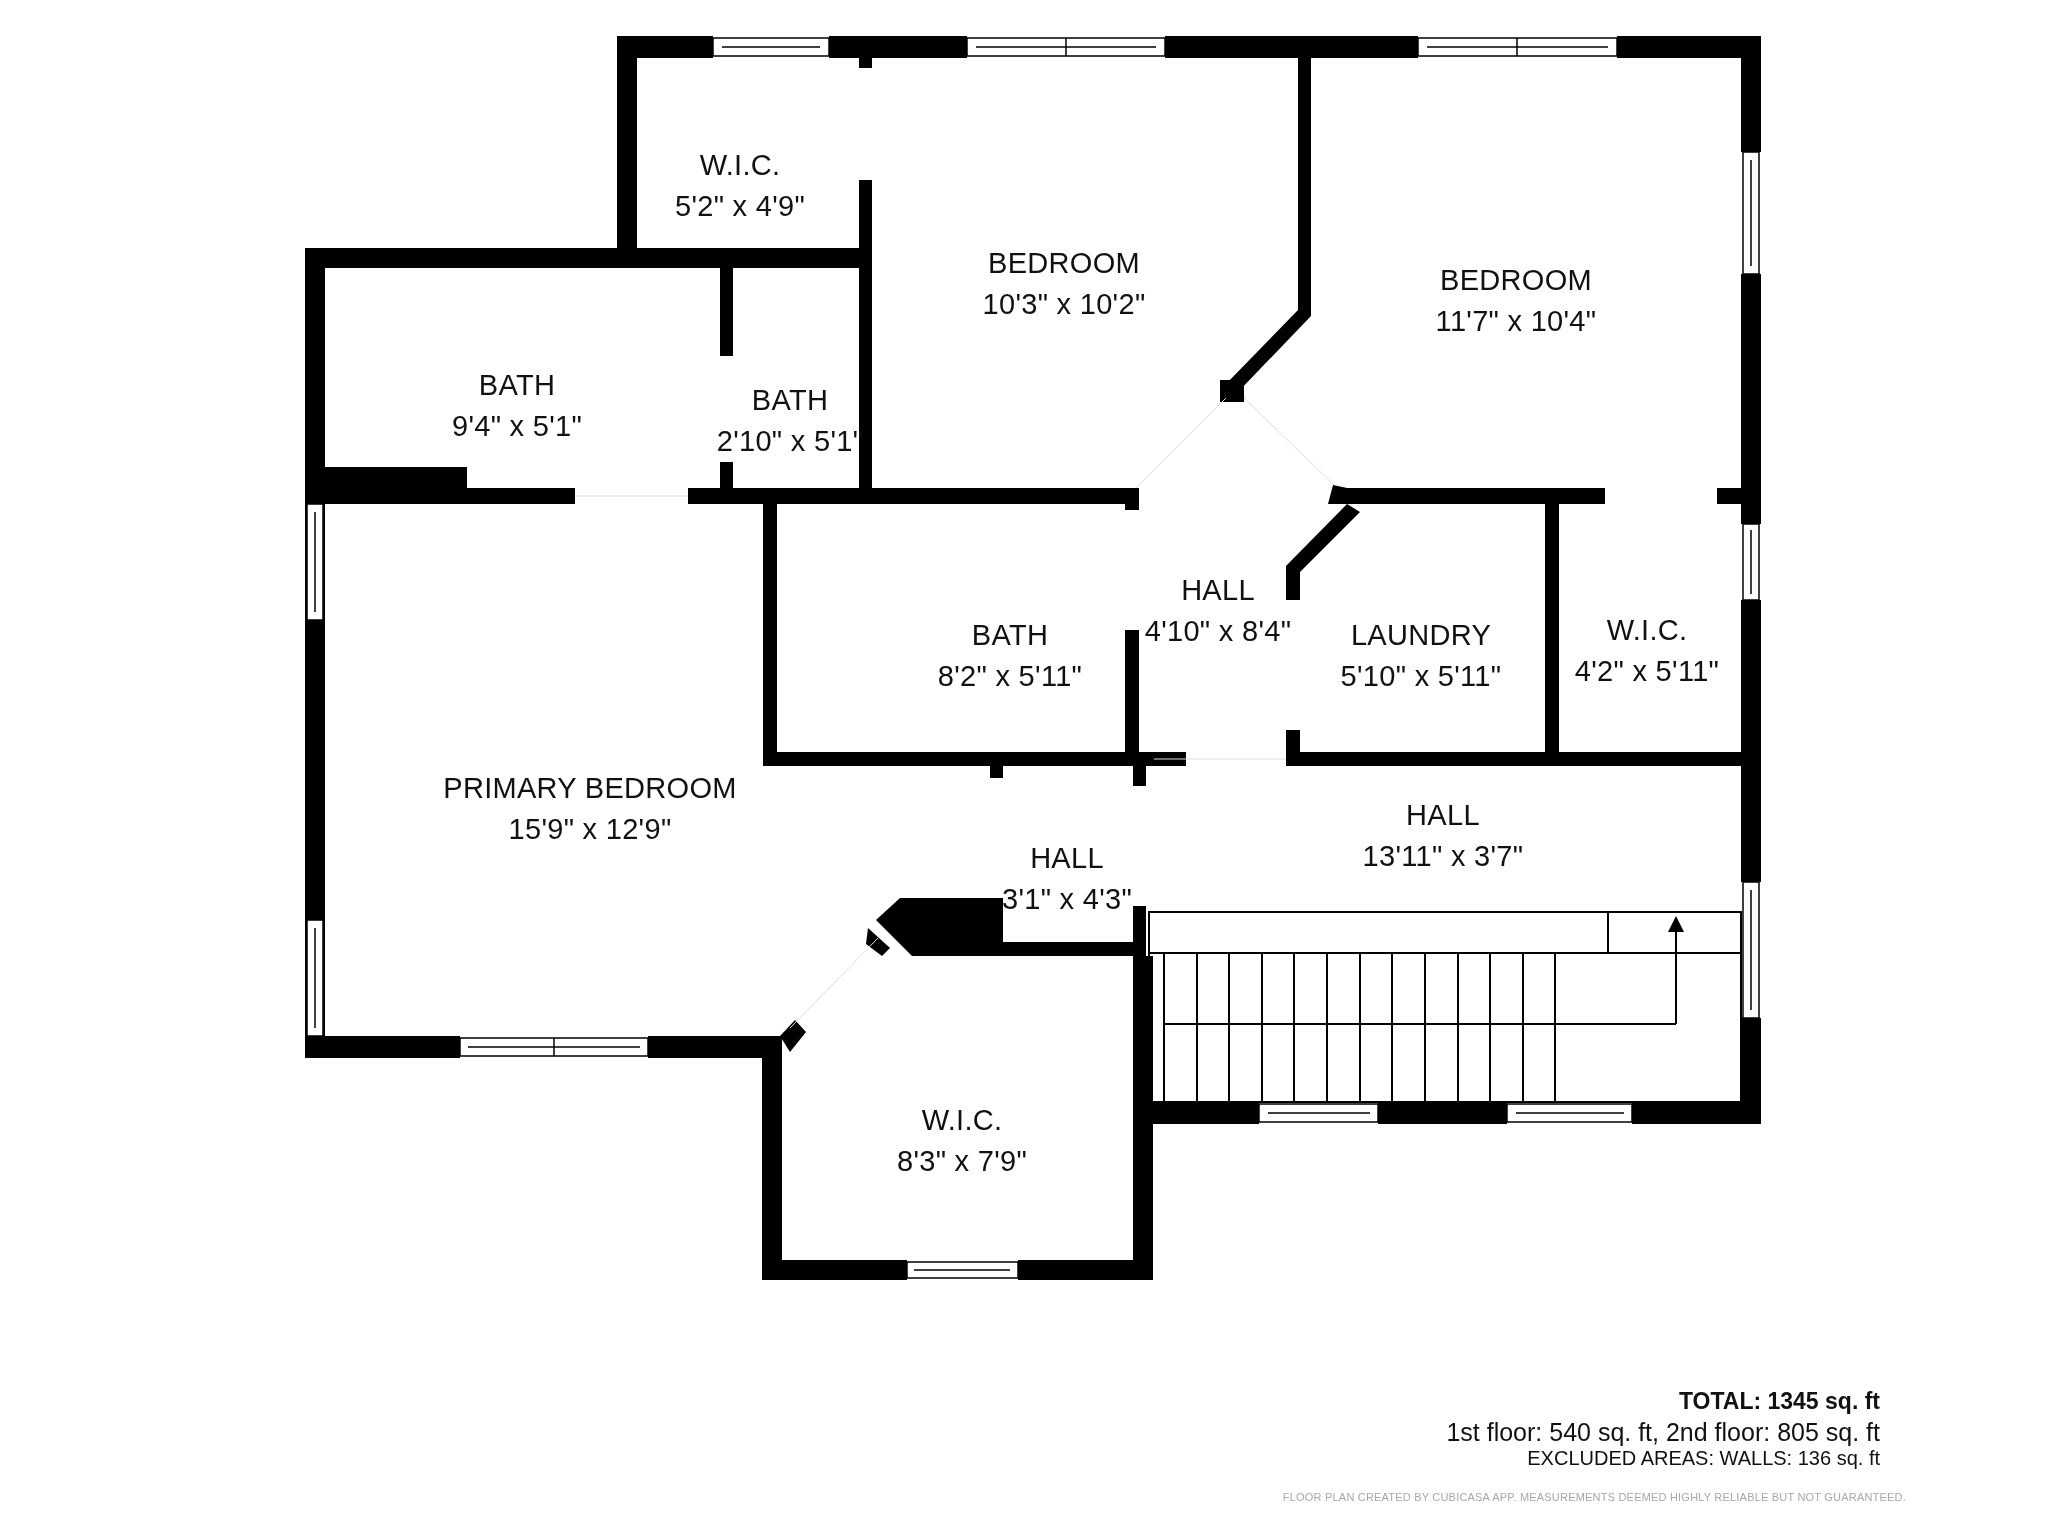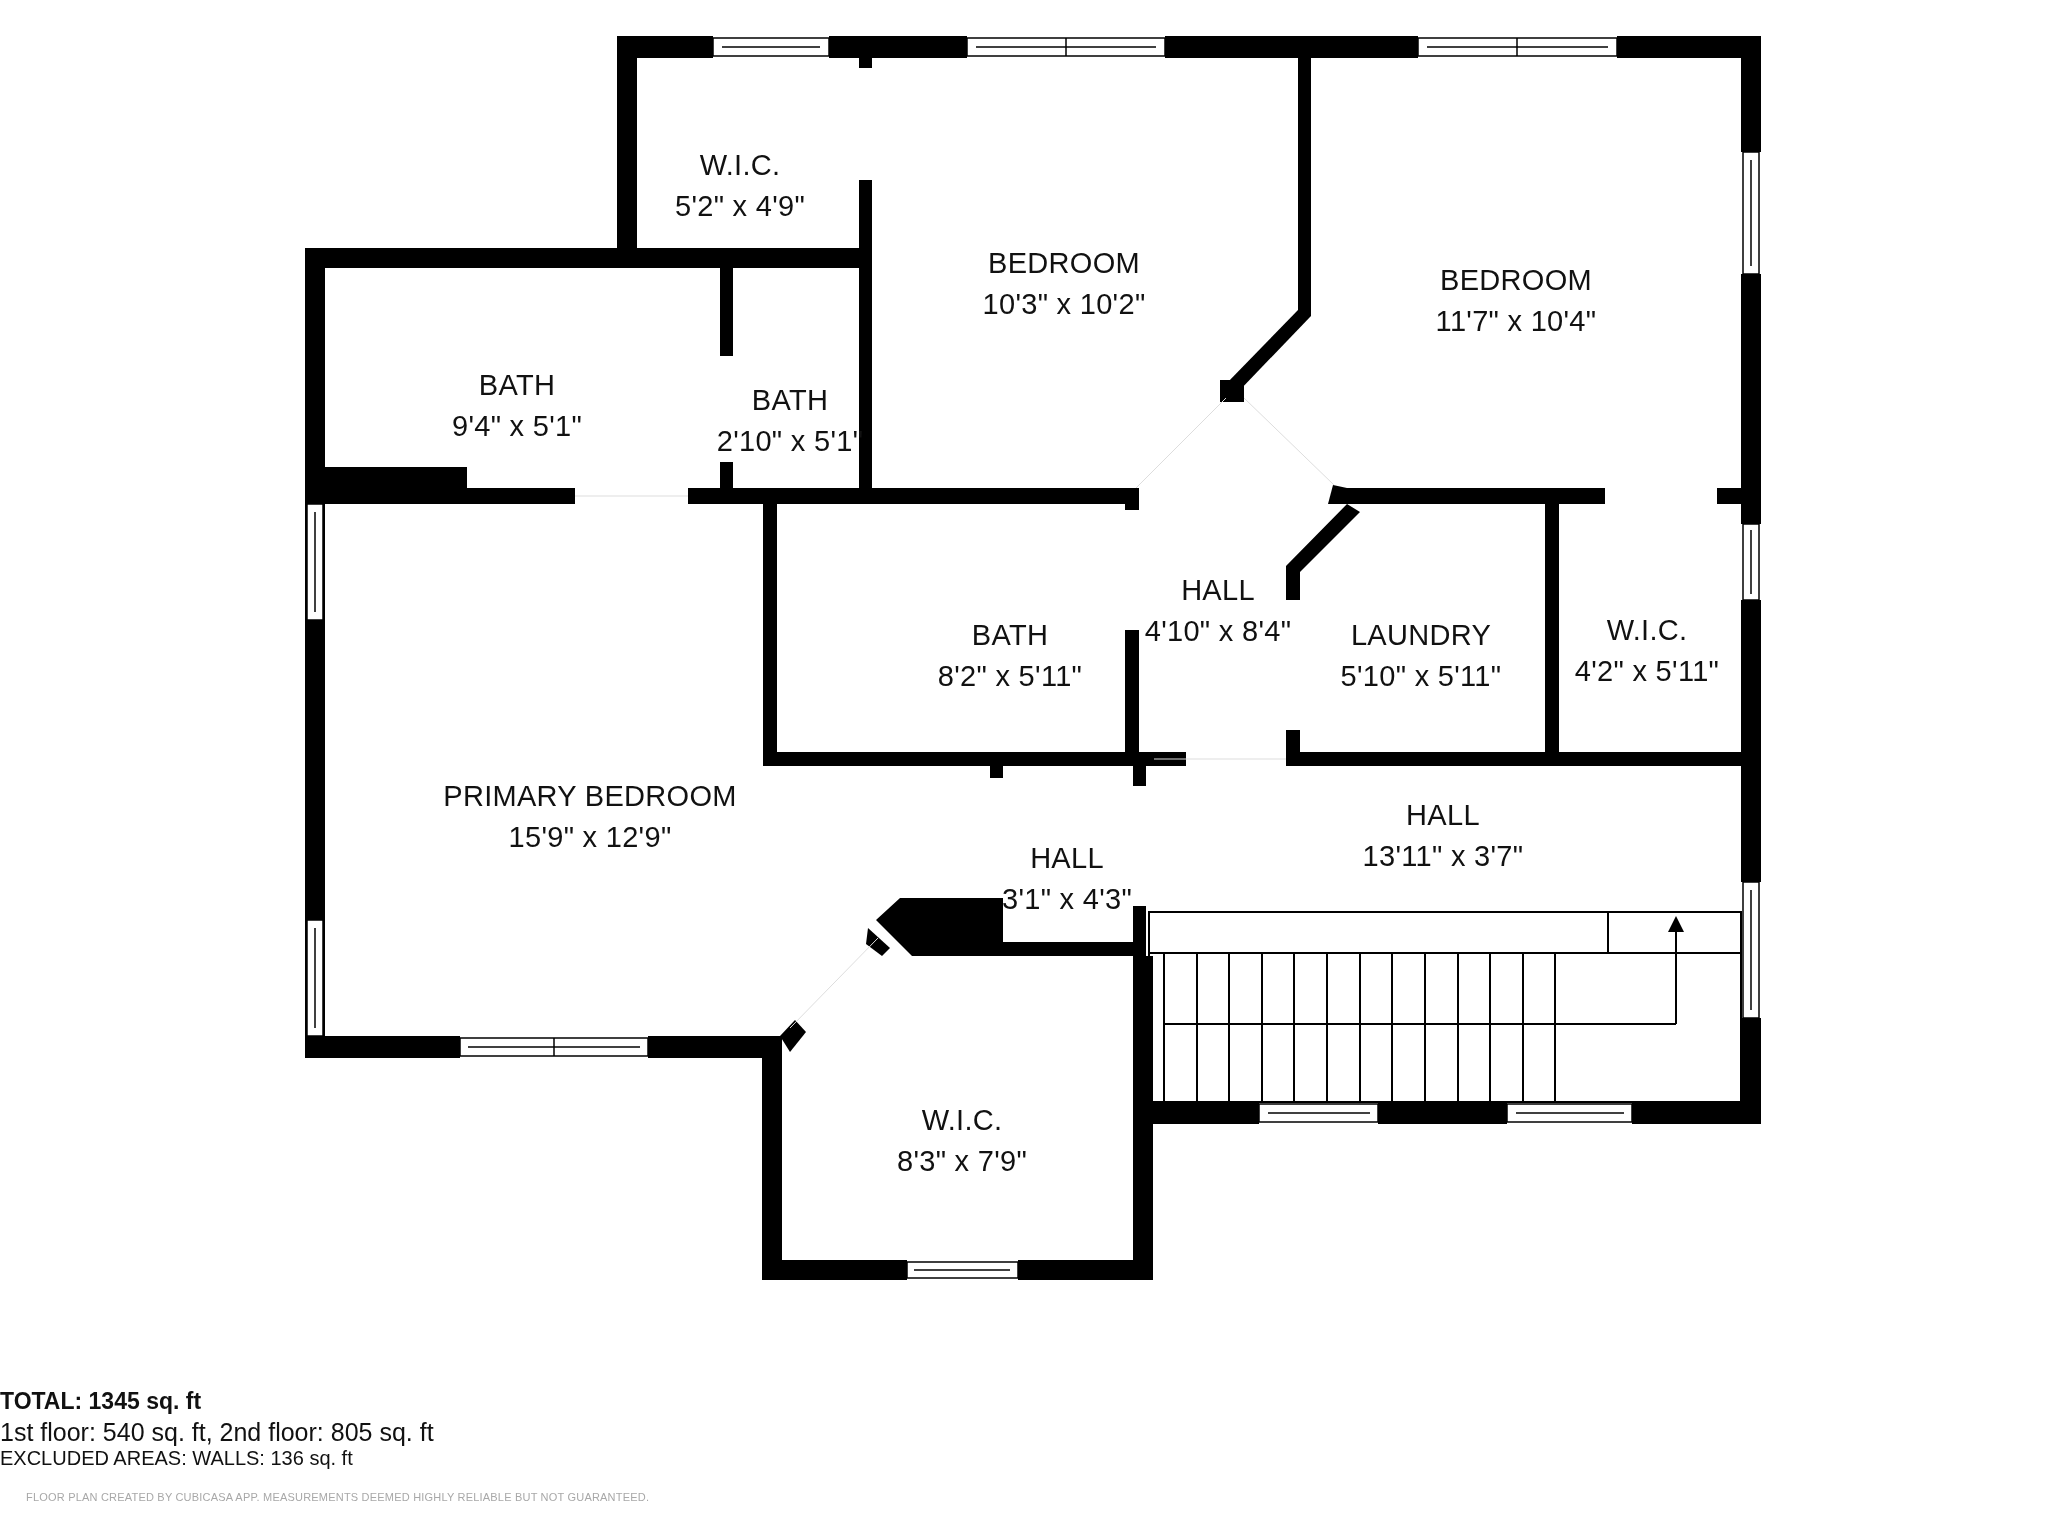--- a/index.html
+++ b/index.html
@@ -1,20 +1,20 @@
 <!DOCTYPE html>
 <html><head>
 <meta charset="utf-8">
 <style>
   html, body { margin: 0; padding: 0; background: #ffffff; }
   body { width: 2048px; height: 1536px; position: relative; overflow: hidden; font-family: "Liberation Sans", "DejaVu Sans", sans-serif; }
   #plan { position: absolute; left: 0; top: 0; width: 2048px; height: 1536px; }
   .room-label { position: absolute; text-align: center; color: #111; font-size: 29px; line-height: 41px; white-space: nowrap; transform: translateX(-50%); letter-spacing: 0.3px; }
   .room-label span { display: block; }
-  .summary { position: absolute; left: 0; width: 1836px; text-align: left; color: #111; }
+  .summary { position: absolute; left: 0; width: 1836px; text-align: right; color: #111; padding-left: 44px; }
   #total { top: 1388px; font-size: 23px; font-weight: bold; }
   #floors { top: 1418px; font-size: 25px; }
   #excluded { top: 1447px; font-size: 20px; }
   #disclaimer { top: 1491px; font-size: 11px; color: #a8a8a8; letter-spacing: 0.2px; margin-left: 26px; }
   .total-label { font-weight: bold; }
 </style>
 </head>
 <body>
 
 <svg id="plan" viewBox="0 0 2048 1536" xmlns="http://www.w3.org/2000/svg">
@@ -190,21 +190,21 @@
   <span>4'10" x 8'4"</span>
 </div>
 <div class="room-label" style="left:1421px; top:615px;">
   <span>LAUNDRY</span>
   <span>5'10" x 5'11"</span>
 </div>
 <div class="room-label" style="left:1647px; top:610px;">
   <span>W.I.C.</span>
   <span>4'2" x 5'11"</span>
 </div>
-<div class="room-label" style="left:590px; top:768px;margin-top:8px;">
+<div class="room-label" style="left:590px; top:768px;">
   <span>PRIMARY BEDROOM</span>
   <span>15'9" x 12'9"</span>
 </div>
 <div class="room-label" style="left:1067px; top:838px;">
   <span>HALL</span>
   <span>3'1" x 4'3"</span>
 </div>
 <div class="room-label" style="left:1443px; top:795px;">
   <span>HALL</span>
   <span>13'11" x 3'7"</span>

